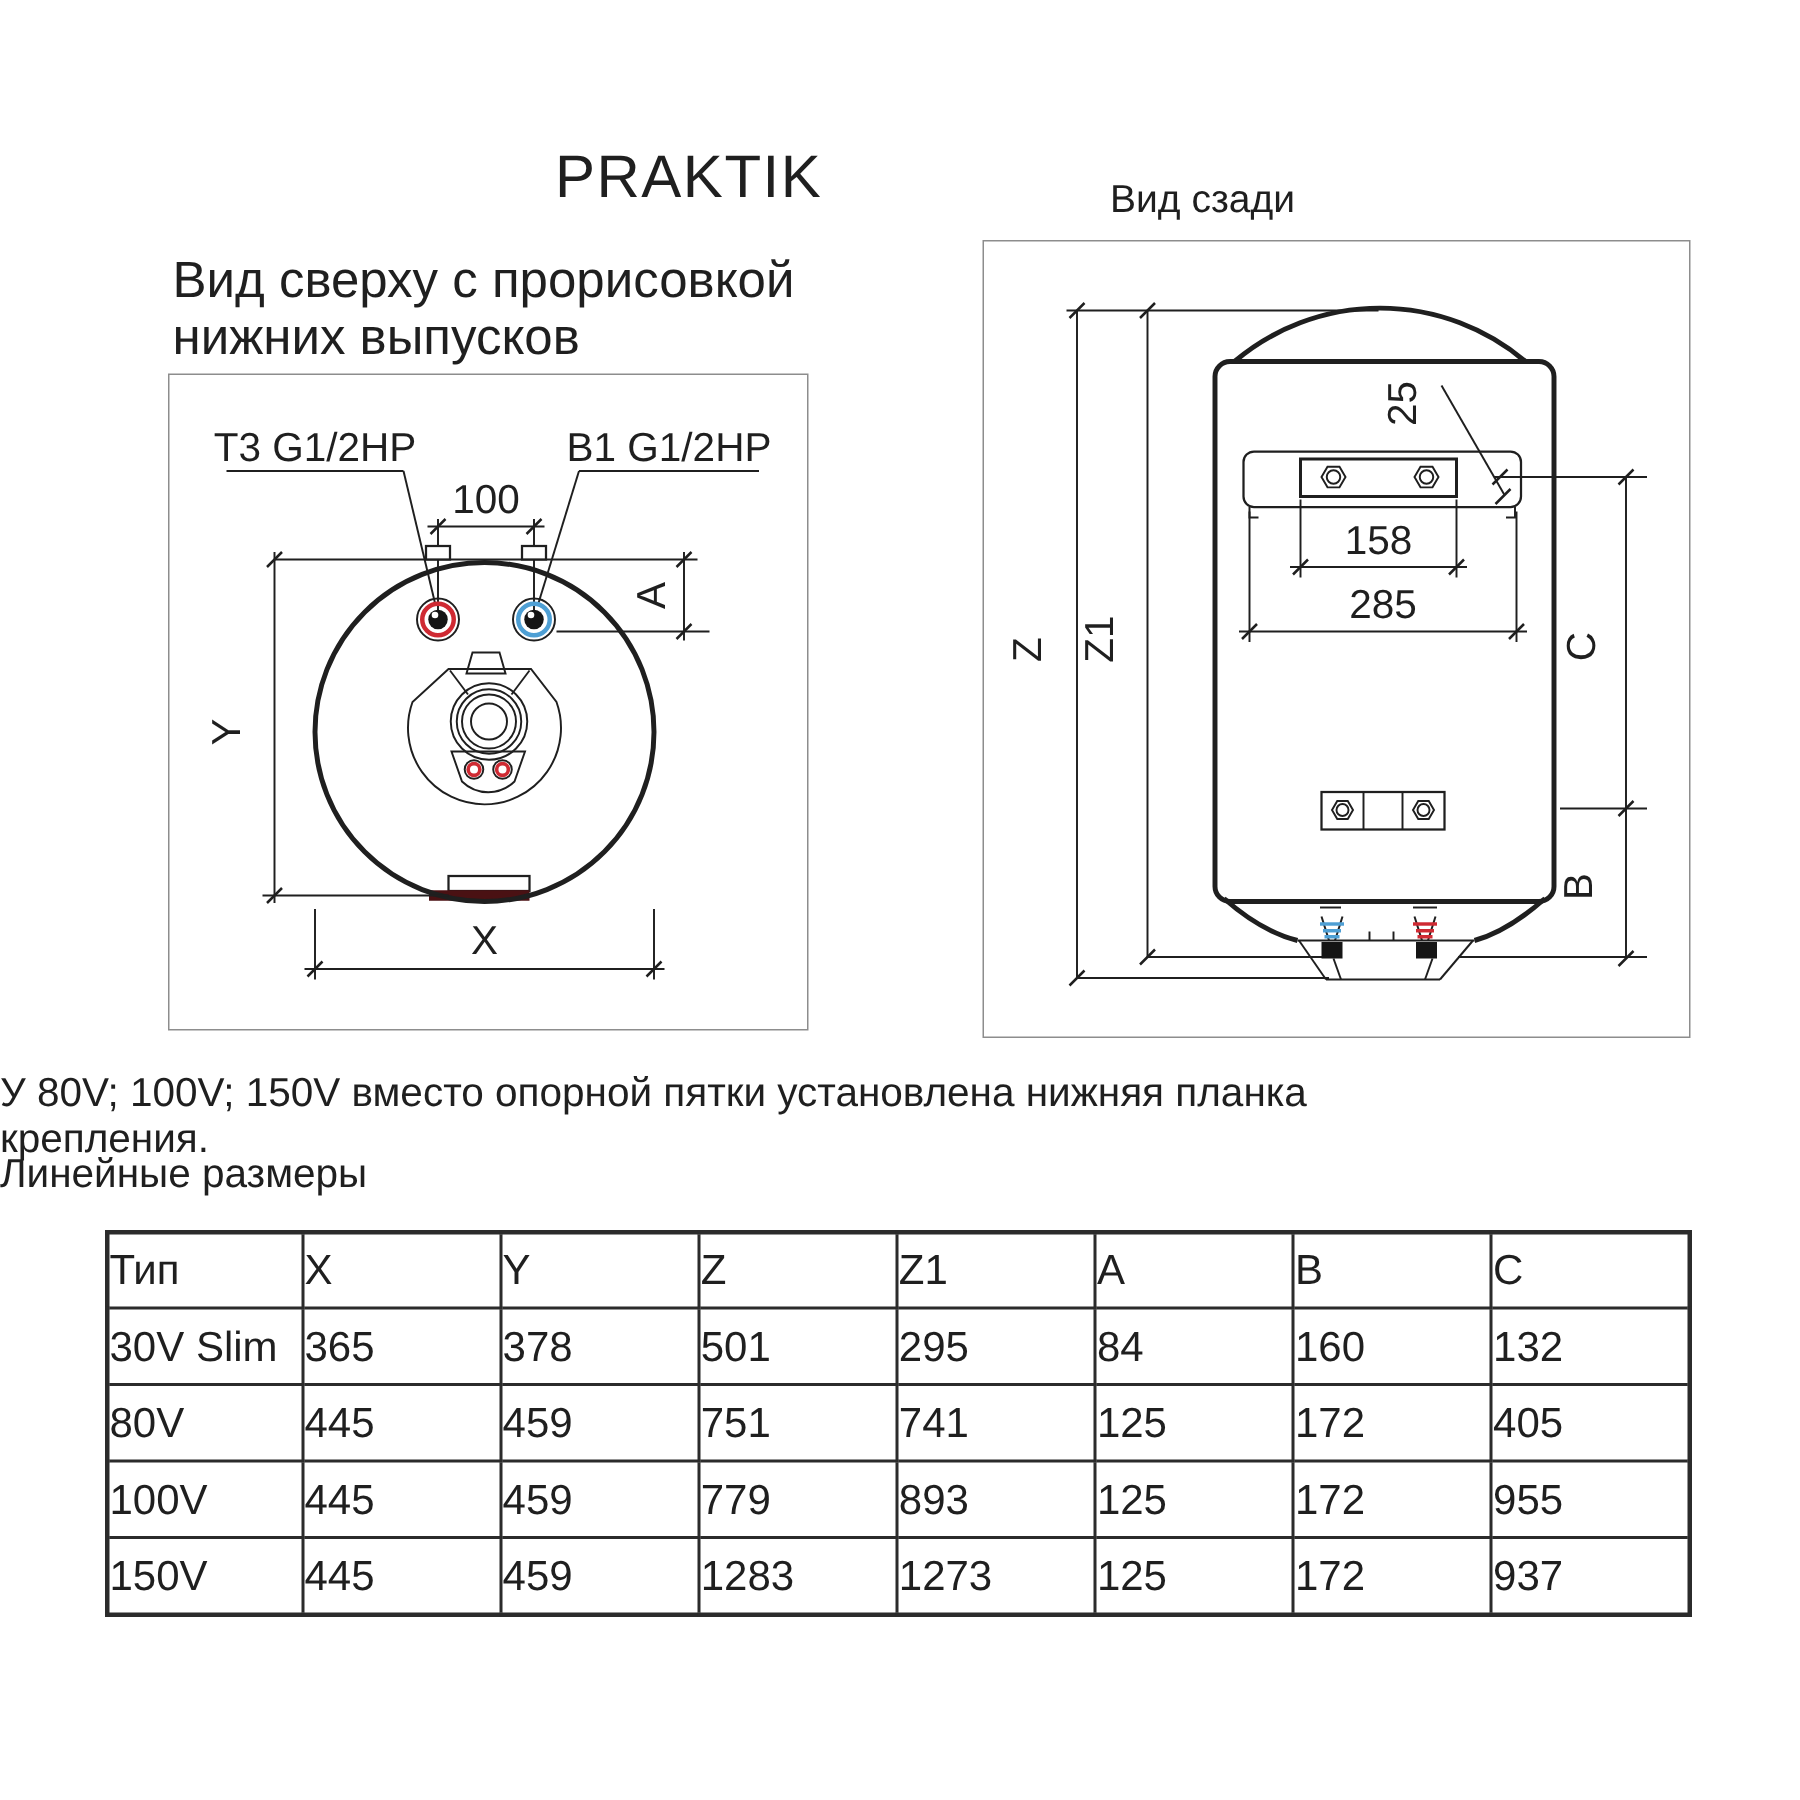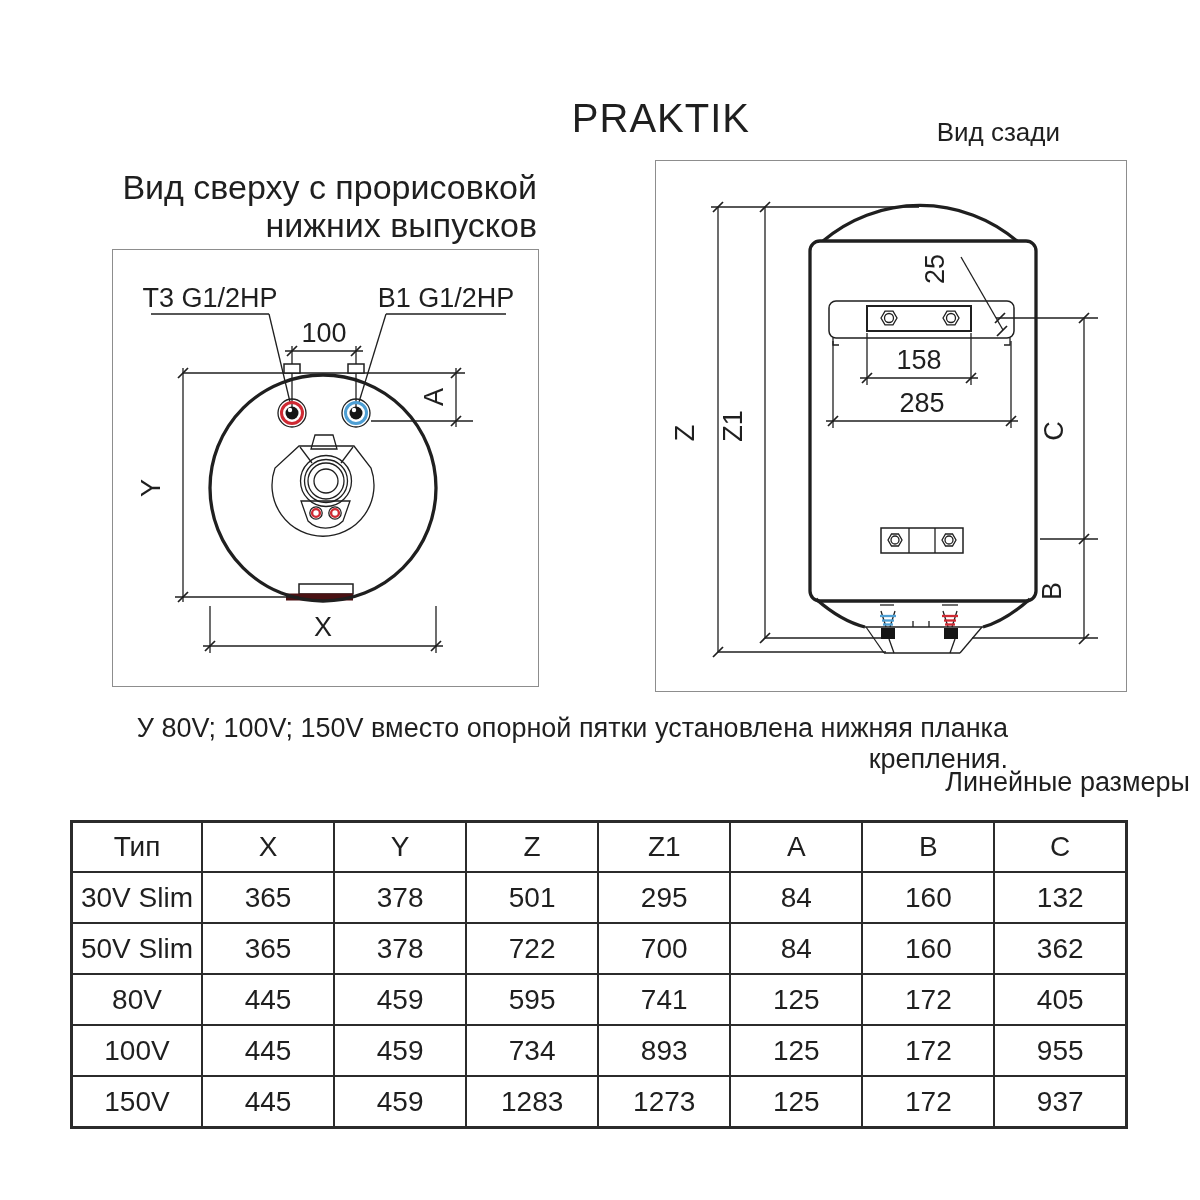--- a/index.html
+++ b/index.html
@@ -1,33 +1,33 @@
 <!DOCTYPE html>
 <html><head>
 <meta charset="utf-8">
 <style>
   html,body{margin:0;padding:0}
   body{
     width:1200px;height:1200px;position:relative;background:#ffffff;
     font-family:"Liberation Sans",sans-serif;color:#1f1f1f;overflow:hidden;
   }
   .abs{position:absolute}
-  .ctr{text-align:right}
+  .ctr{text-align:left}
   #praktik-title{left:370px;top:96px;width:380px;font-size:40px;letter-spacing:1px;font-weight:400}
   #back-view-title{left:740px;top:117px;width:320px;font-size:26px}
   #top-view-title{left:115px;top:168px;width:422px;font-size:34px;line-height:38px}
   .panel{border:1.6px solid #8d8d8d;background:#fff}
   #left-panel{left:112px;top:249px;width:425px;height:436px}
   #right-panel{left:655px;top:160px;width:470px;height:530px}
   #note-text{left:0;top:713px;width:1008px;font-size:27px}
   #table-title{left:0;top:767px;width:1190px;font-size:27px}
   #dims-table{position:absolute;left:70px;top:820px;width:1058px;border-collapse:collapse;
     table-layout:fixed;border:3px solid #2b2b2b}
   #dims-table th,#dims-table td{
-    border:2px solid #2b2b2b;height:49px;text-align:center;vertical-align:middle;
+    border:2px solid #2b2b2b;height:49px;text-align:left;vertical-align:middle;
     font-size:28px;font-weight:400;padding:0;overflow:hidden}
   #dims-table th{height:48px}
   #dims-table .c0{width:128px}
   svg{display:block}
   svg text{font-family:"Liberation Sans",sans-serif;font-size:27px;fill:#1f1f1f}
   .ln{stroke:#1f1f1f;stroke-width:1.3;fill:none}
   .tk{stroke:#1f1f1f;stroke-width:1.7;fill:none}
   .bold{stroke:#1f1f1f;stroke-width:3.3;fill:none}
   .boldw{stroke:#1f1f1f;stroke-width:3.3;fill:#fff}
   .thin{stroke:#1f1f1f;stroke-width:1.5;fill:#fff}
@@ -268,44 +268,34 @@
         <td class="c0">30V Slim</td>
         <td>365</td>
         <td>378</td>
         <td>501</td>
         <td>295</td>
         <td>84</td>
         <td>160</td>
         <td>132</td>
       </tr>
       <tr>
-        <td class="c0">50V Slim</td>
-        <td>365</td>
-        <td>378</td>
-        <td>722</td>
-        <td>700</td>
-        <td>84</td>
-        <td>160</td>
-        <td>362</td>
-      </tr>
-      <tr>
         <td class="c0">80V</td>
         <td>445</td>
         <td>459</td>
-        <td>595</td>
+        <td>751</td>
         <td>741</td>
         <td>125</td>
         <td>172</td>
         <td>405</td>
       </tr>
       <tr>
         <td class="c0">100V</td>
         <td>445</td>
         <td>459</td>
-        <td>734</td>
+        <td>779</td>
         <td>893</td>
         <td>125</td>
         <td>172</td>
         <td>955</td>
       </tr>
       <tr>
         <td class="c0">150V</td>
         <td>445</td>
         <td>459</td>
         <td>1283</td>

